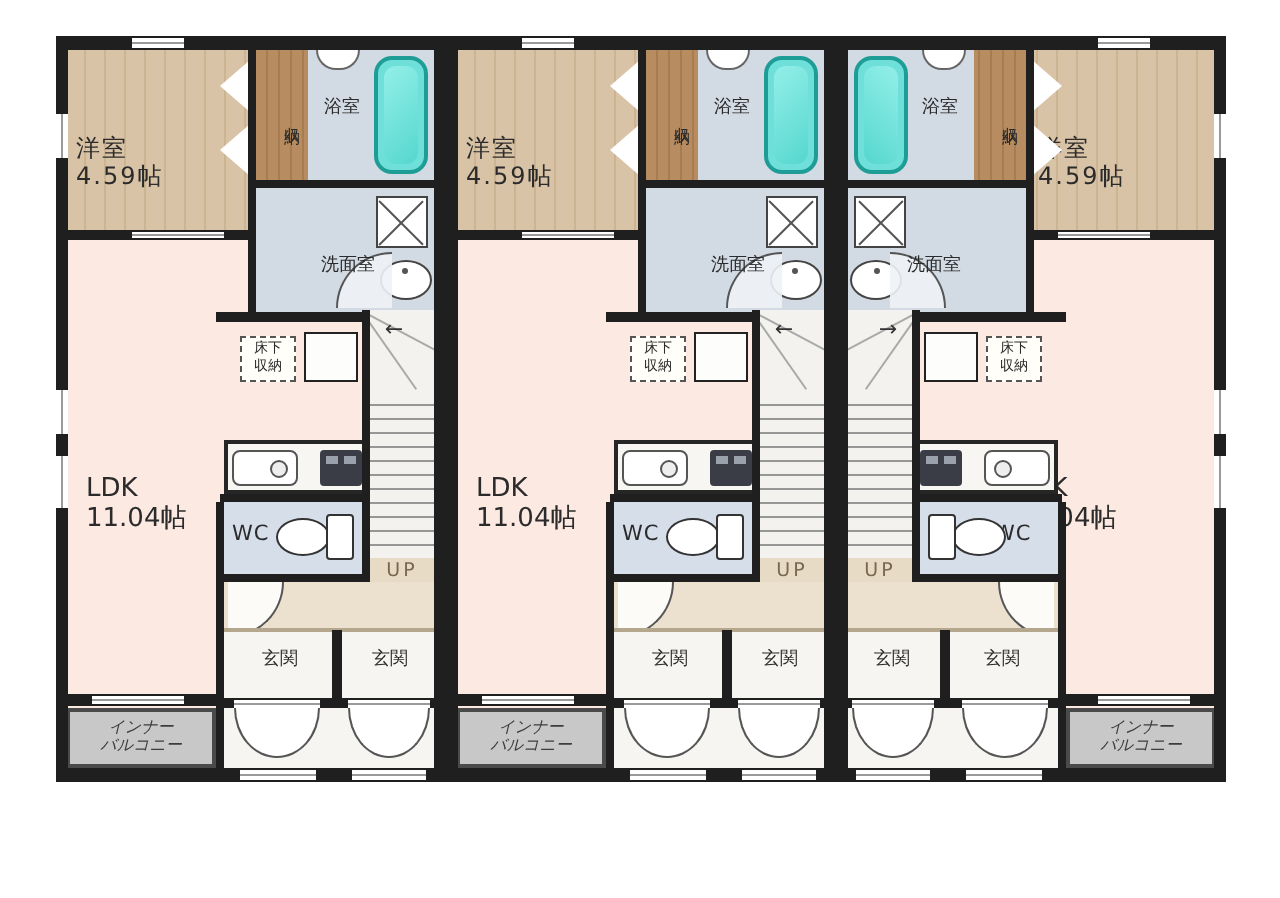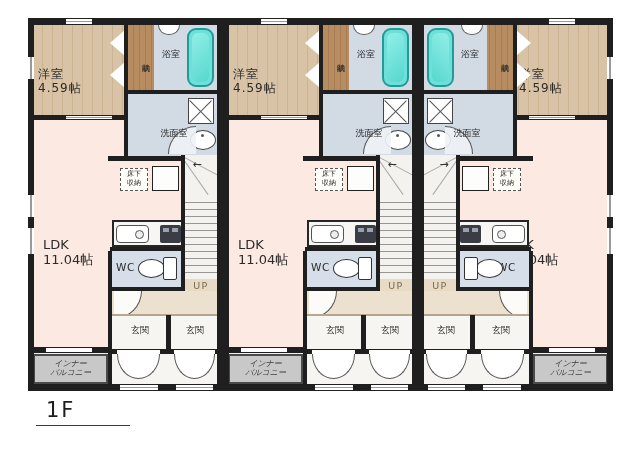--- a/index.html
+++ b/index.html
@@ -308,14 +308,13 @@
     <div class="wall" style="left:0;top:0;width:195px;height:7px"></div>
     <div class="wall" style="left:0;top:366px;width:195px;height:7px"></div>
     <div class="gap" style="left:92px;top:367px;width:38px;height:5px"></div>
     <div class="gap" style="left:148px;top:367px;width:37px;height:5px"></div>
     <div class="winh" style="left:38px;top:1px;width:26px;height:5px"></div>
     <div class="win" style="left:0;top:39px;width:6px;height:22px"></div>
     <div class="win" style="left:0;top:177px;width:6px;height:22px"></div>
     <div class="win" style="left:0;top:210px;width:6px;height:26px"></div>
   </div>
 
-  <div class="floor-lbl">1F</div>
 </div>
 
 </body></html>

